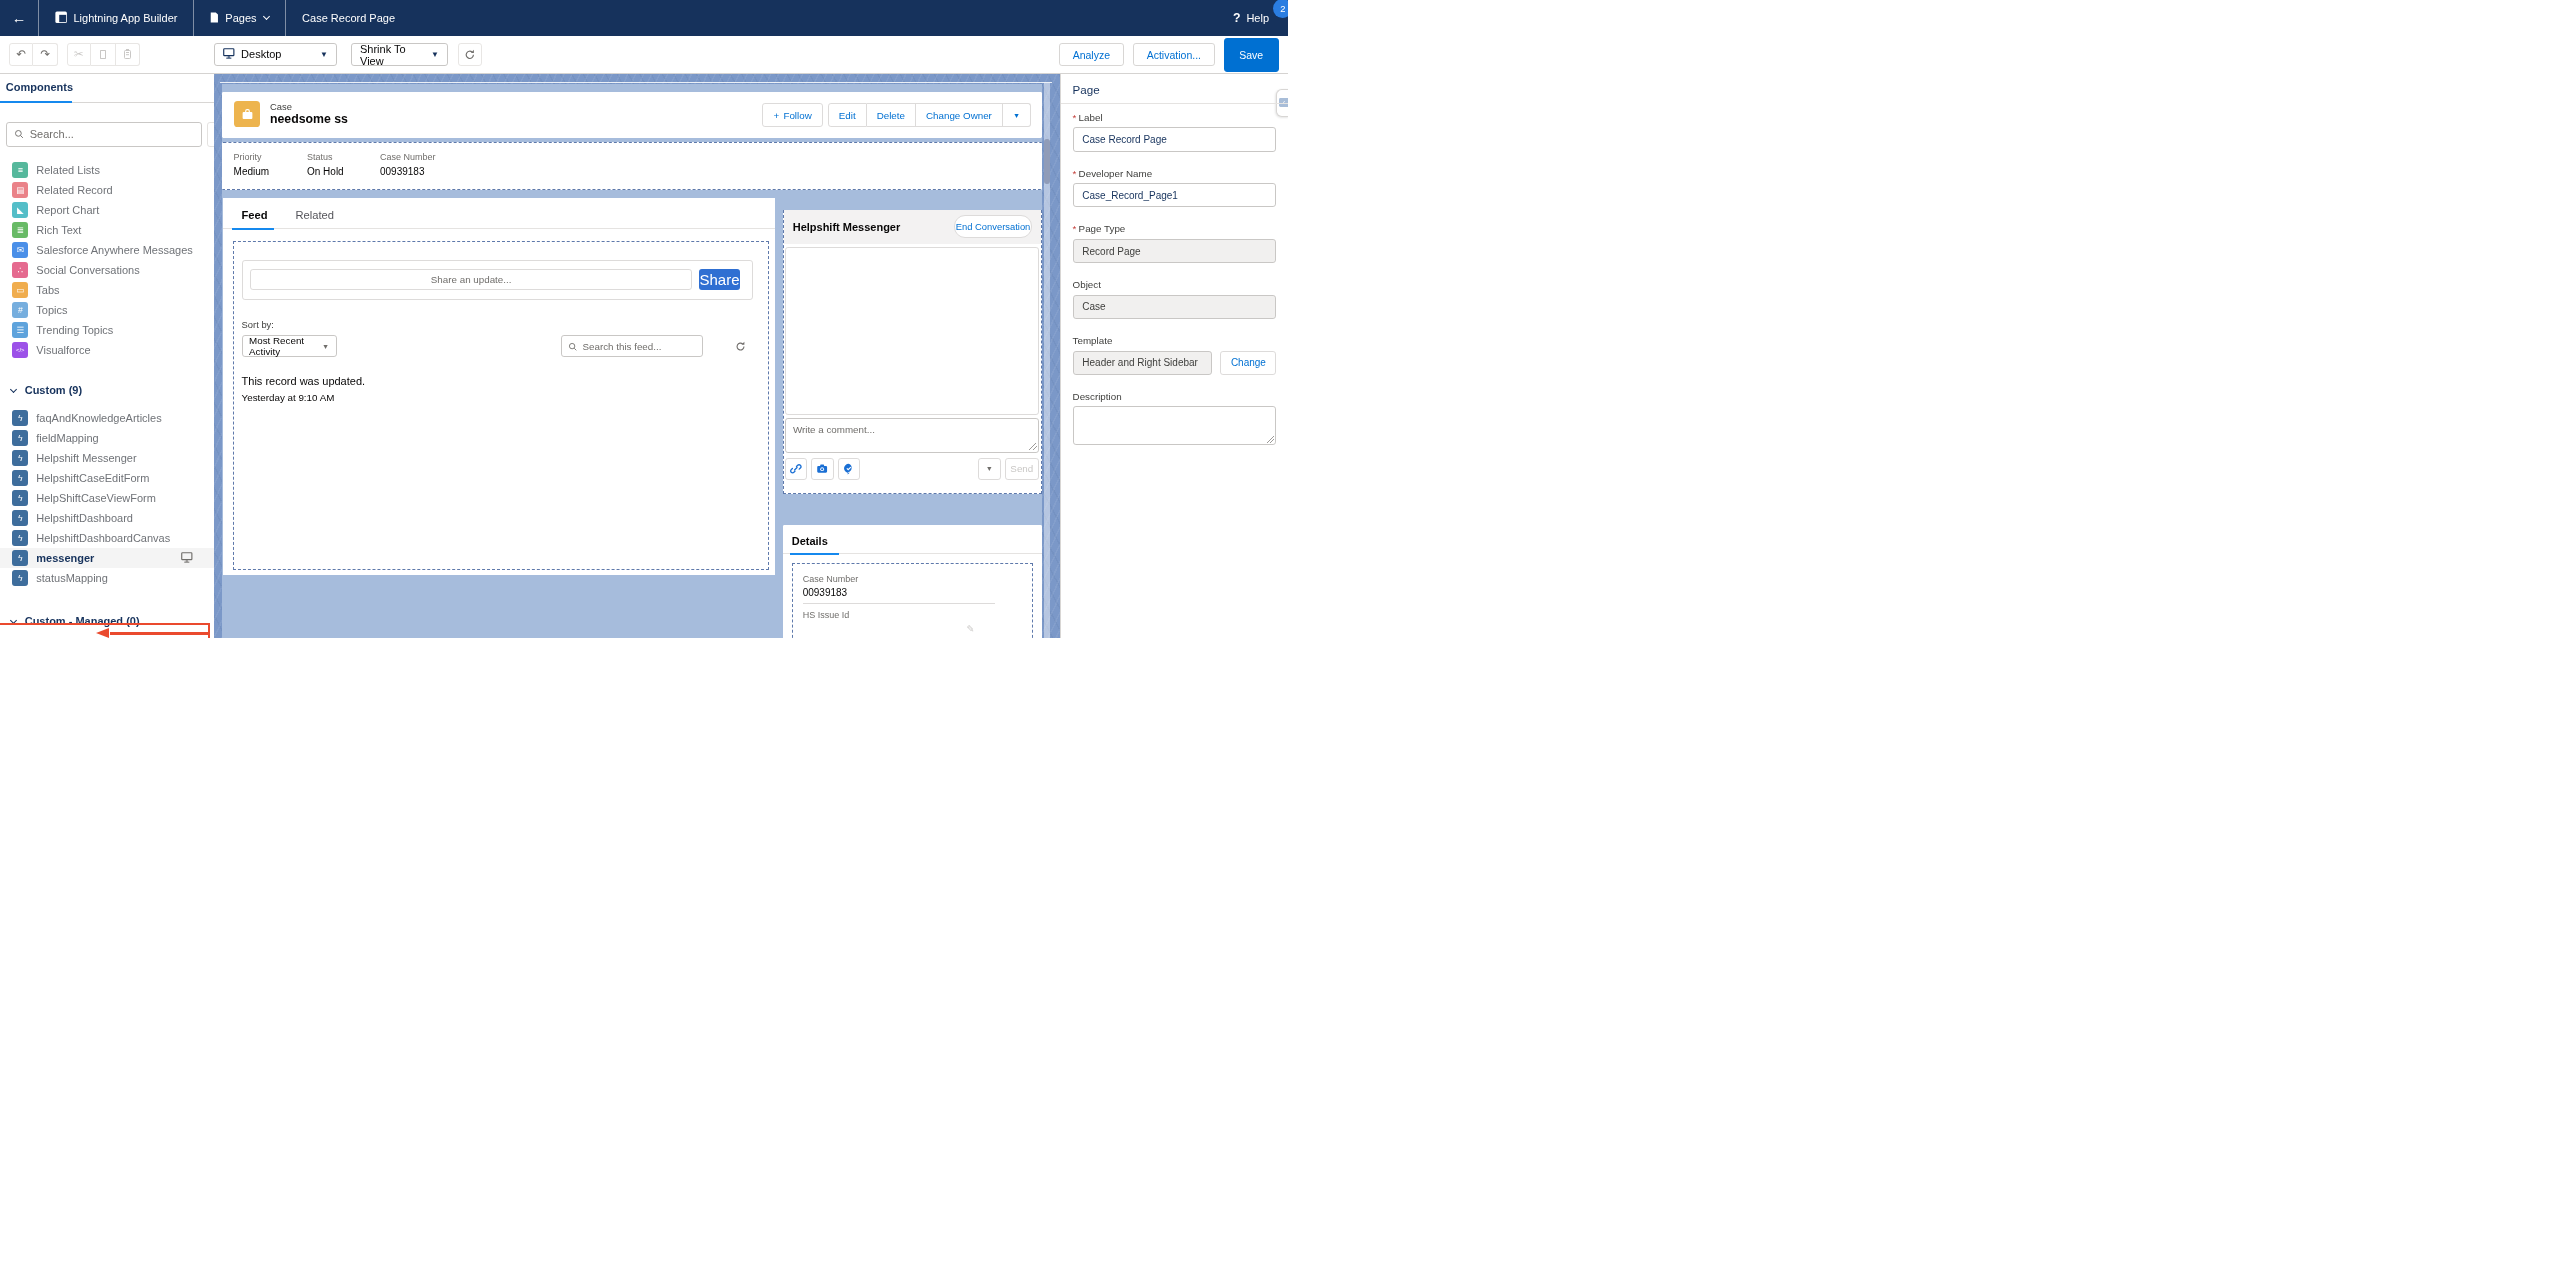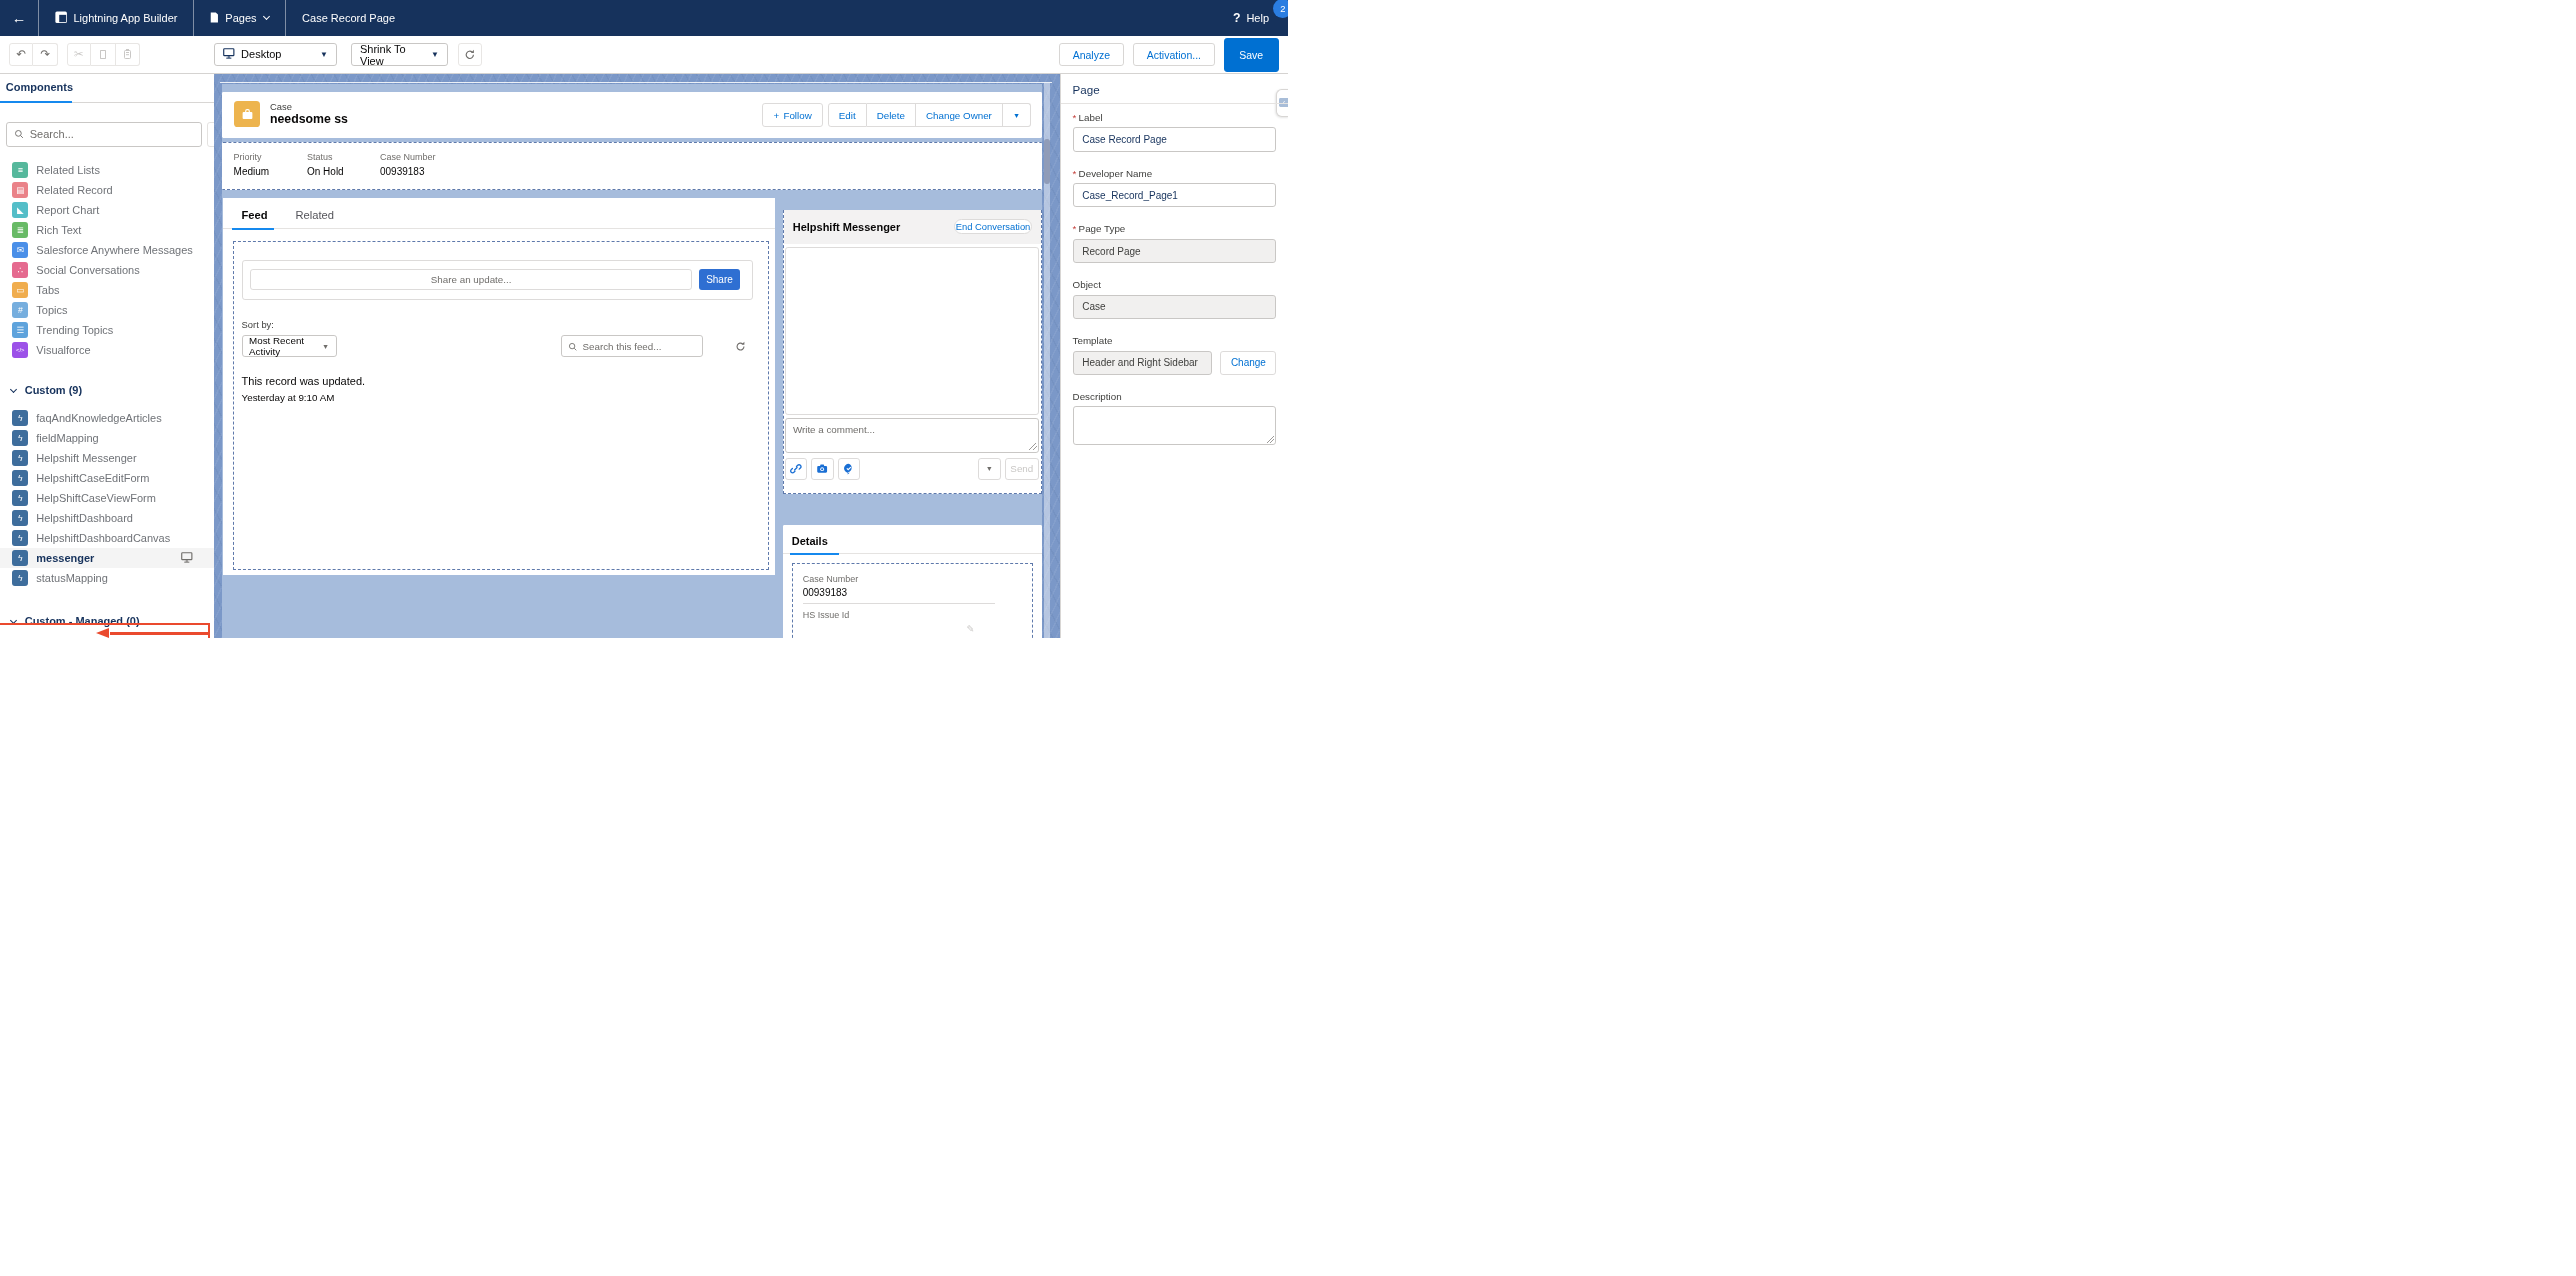--- a/index.html
+++ b/index.html
@@ -112,21 +112,21 @@
   .feed-inner { position:absolute; left:10px; right:6.5px; top:43px; bottom:5.8px; border:0.7px dashed #5e79ab; padding:17.4px 7.2px 0 7.2px; }
 
   .publisher { width:511px; border:0.7px solid #dddbda; border-radius:2.9px; }
   .pub-tabs { display:flex; height:27px; border-bottom:0.7px solid #dddbda; }
   .pub-tab-post { width:39px; display:flex; align-items:center; justify-content:center; font-size:9.8px; color:#0070d2; font-weight:bold; background:#fff; border-right:0.7px solid #dddbda; border-radius:2.9px 0 0 0; cursor:pointer; }
   .pub-tab-rest { flex:1; background:#f3f2f2; display:flex; align-items:center; border-radius:0 2.9px 0 0; }
   .pub-tab-poll { font-size:9.8px; color:#3e3e3c; padding-left:13px; cursor:pointer; }
   .pub-sharerow { display:flex; align-items:center; padding:8.7px 11.6px 8.7px 7.2px; gap:6.5px; }
   .share-input { flex:1; height:21px; border:0.7px solid #dddbda; border-radius:2.9px; font-size:9.8px; text-align:center; color:#706e6b; outline:none; font-family:inherit; }
   .share-input::placeholder { color:#706e6b; }
-  .share-btn { width:41px; height:21px; background:#2f6fd2; color:#fff; border:none; border-radius:2.9px; font-size:10px; cursor:pointer; font-family:inherit; }
+  .share-btn { width:41px; height:21px; background:#2f6fd2; color:#fff; border:none; border-radius:2.9px; font-size:15px; cursor:pointer; font-family:inherit; }
 
   .sort-label { margin-top:19px; font-size:9.4px; color:#3e3e3c; }
   .sort-row { display:flex; align-items:center; margin-top:5px; width:507px; }
   .sort-select { width:95px; height:22.4px; border:0.7px solid #c9c7c5; border-radius:2.9px; background:#fff; display:flex; align-items:center; padding:0 6.5px; font-size:9.8px; color:#080707; gap:4.3px; cursor:pointer; }
   .sort-select .caret { margin-left:auto; font-size:7.2px; color:#706e6b; }
   .feed-search { margin-left:auto; width:142px; height:22.4px; border:0.7px solid #c9c7c5; border-radius:2.9px; display:flex; align-items:center; gap:5px; padding:0 6.5px; }
   .feed-search input { border:none; outline:none; flex:1; min-width:0; font-size:9.8px; font-family:inherit; color:#444; }
   .feed-search input::placeholder { color:#706e6b; }
   .feed-refresh { margin-left:30px; width:16px; height:16px; background:none; border:none; cursor:pointer; display:flex; align-items:center; justify-content:center; }
 
@@ -137,21 +137,21 @@
   .uc-item + .uc-item { margin-top:13.7px; }
   .uc-label { font-size:9px; color:#706e6b; }
   .uc-value { font-size:10px; color:#080707; margin-top:3.6px; }
   .uc-footer { margin-top:12.3px; border-top:0.7px solid #e8e6e4; text-align:center; padding:8.7px 0; }
   .uc-showall { font-size:9.8px; color:#0070d2; text-decoration:none; cursor:pointer; }
 
   .right-col { position:absolute; left:561px; top:0; width:259px; }
   .hs-panel { margin-top:11.6px; background:#fff; height:284px; border:0.7px dashed #5e79ab; border-top:none; position:relative; }
   .hs-header { height:34px; background:#f3f2f2; display:flex; align-items:center; padding:0 8.7px; }
   .hs-title { font-size:11px; font-weight:bold; color:#080707; }
-  .hs-end { margin-left:auto; height:15px; padding:0 1px; background:#fff; border:0.7px solid #dddbda; border-radius:11px; color:#0070d2; font-size:9.4px; cursor:pointer; font-family:inherit; }
+  .hs-end { margin-left:auto; height:23px; padding:0 1px; background:#fff; border:0.7px solid #dddbda; border-radius:11px; color:#0070d2; font-size:9.4px; cursor:pointer; font-family:inherit; }
   .hs-body { margin:3.6px 2.2px 0 0.7px; height:168px; border:0.7px solid #dddbda; border-radius:2.9px; background:#fff; }
   .hs-comment { position:relative; margin:2.2px 2.2px 0 0.7px; }
   .hs-comment textarea { width:100%; height:35px; border:0.7px solid #c9c7c5; border-radius:2.9px; resize:none; font-size:9.8px; font-family:inherit; color:#444; padding:5.8px 7.2px; outline:none; display:block; }
   .hs-comment textarea::placeholder { color:#706e6b; }
   .resize-grip { position:absolute; right:2.2px; bottom:2.2px; width:7.2px; height:7.2px; background:
      linear-gradient(135deg, transparent 0 45%, #9c9a98 45% 52%, transparent 52% 68%, #9c9a98 68% 75%, transparent 75%); }
   .hs-actions { display:flex; align-items:center; margin:5px 2.2px 0 0.7px; gap:4.3px; }
   .hs-ibtn { width:22.4px; height:22.4px; background:#fff; border:0.7px solid #dddbda; border-radius:2.9px; display:flex; align-items:center; justify-content:center; cursor:pointer; }
   .hs-caret-btn { margin-left:auto; width:22.4px; height:22.4px; background:#fff; border:0.7px solid #dddbda; border-radius:2.9px; color:#706e6b; font-size:7.2px; cursor:pointer; }
   .hs-send { width:34px; height:22.4px; background:#fff; border:0.7px solid #dddbda; border-radius:2.9px; color:#c9c7c5; font-size:9.8px; cursor:default; font-family:inherit; }

